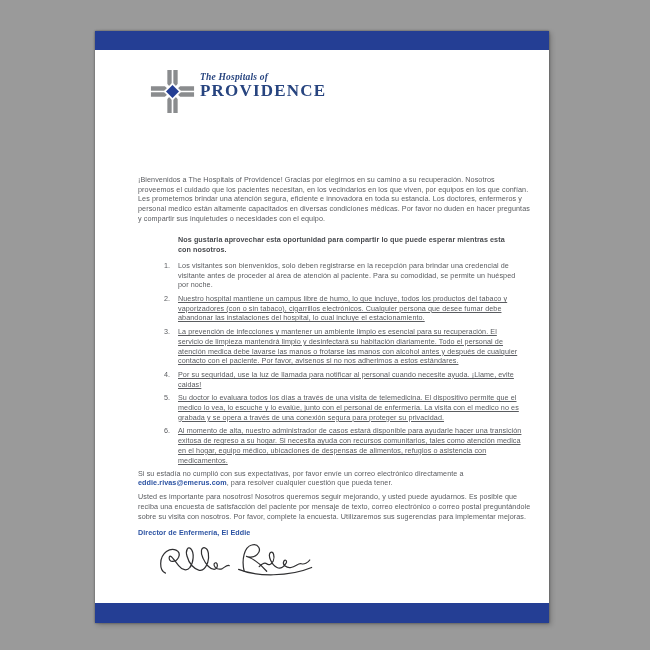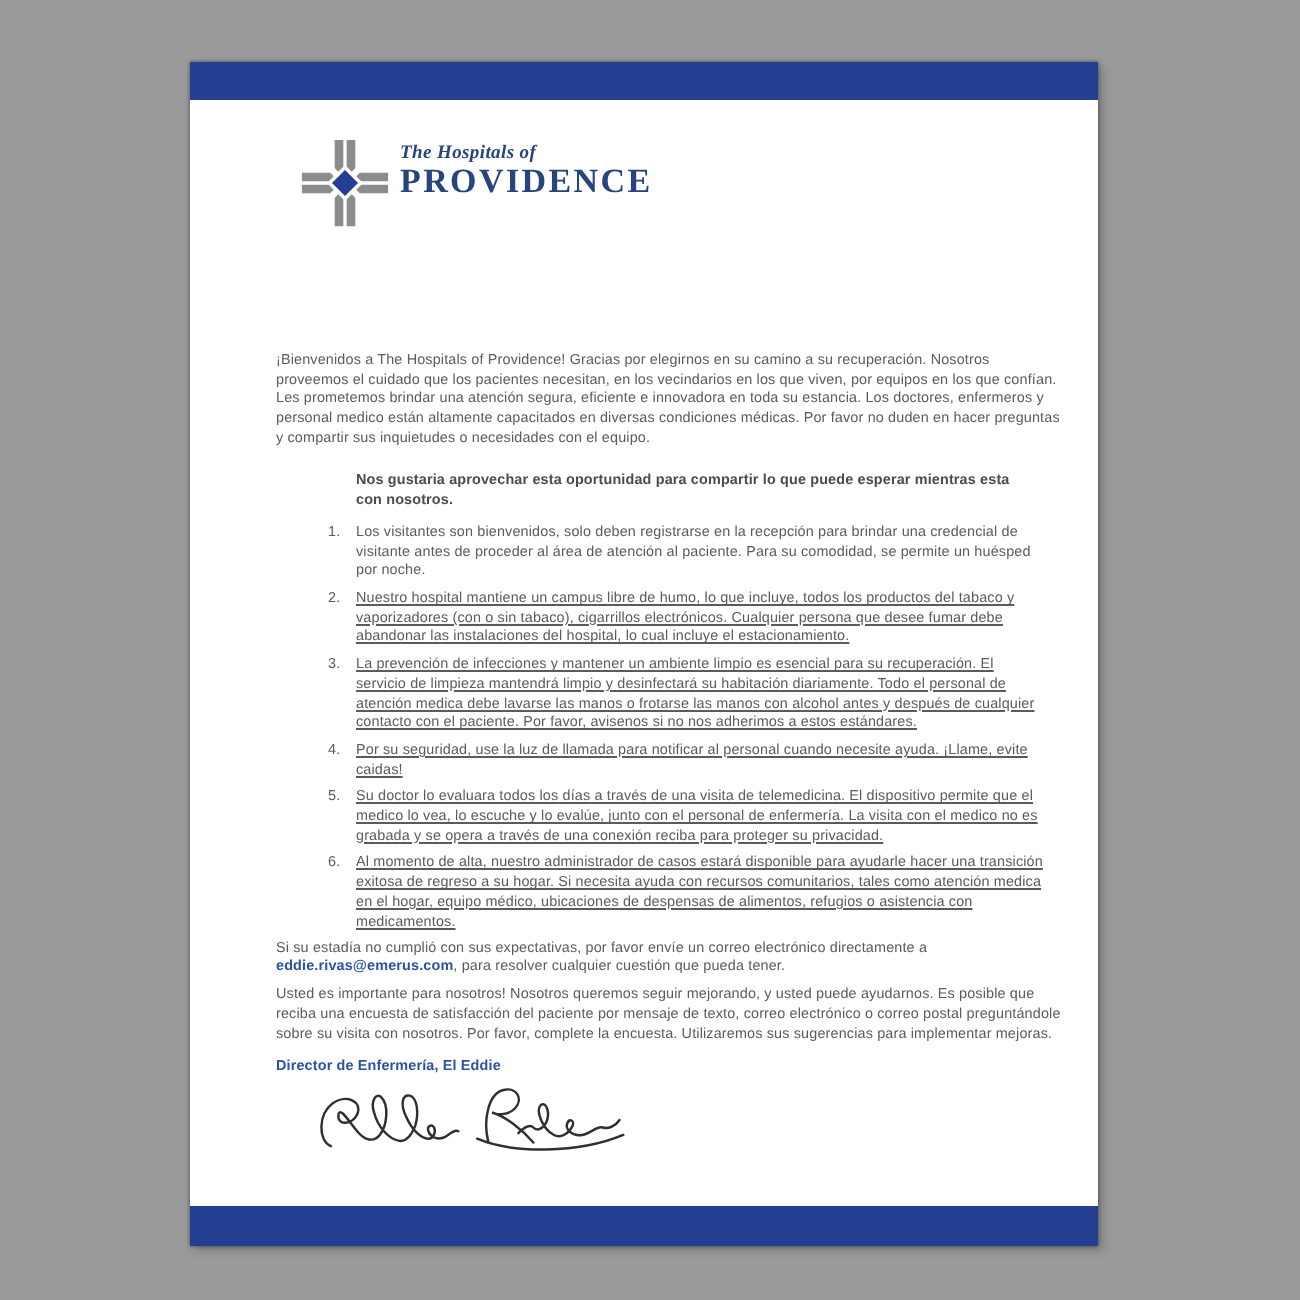--- a/index.html
+++ b/index.html
@@ -89,21 +89,21 @@
 
     <p class="para">¡Bienvenidos a The Hospitals of Providence! Gracias por elegirnos en su camino a su recuperación. Nosotros proveemos el cuidado que los pacientes necesitan, en los vecindarios en los que viven, por equipos en los que confían. Les prometemos brindar una atención segura, eficiente e innovadora en toda su estancia. Los doctores, enfermeros y personal medico están altamente capacitados en diversas condiciones médicas. Por favor no duden en hacer preguntas y compartir sus inquietudes o necesidades con el equipo.</p>
 
     <p class="para emphasis">Nos gustaria aprovechar esta oportunidad para compartir lo que puede esperar mientras esta con nosotros.</p>
 
     <ol class="welcome-list">
       <li>Los visitantes son bienvenidos, solo deben registrarse en la recepción para brindar una credencial de visitante antes de proceder al área de atención al paciente. Para su comodidad, se permite un huésped por noche.</li>
       <li>Nuestro hospital mantiene un campus libre de humo, lo que incluye, todos los productos del tabaco y vaporizadores (con o sin tabaco), cigarrillos electrónicos. Cualquier persona que desee fumar debe abandonar las instalaciones del hospital, lo cual incluye el estacionamiento.</li>
       <li>La prevención de infecciones y mantener un ambiente limpio es esencial para su recuperación. El servicio de limpieza mantendrá limpio y desinfectará su habitación diariamente. Todo el personal de atención medica debe lavarse las manos o frotarse las manos con alcohol antes y después de cualquier contacto con el paciente. Por favor, avisenos si no nos adherimos a estos estándares.</li>
       <li>Por su seguridad, use la luz de llamada para notificar al personal cuando necesite ayuda. ¡Llame, evite caidas!</li>
-      <li>Su doctor lo evaluara todos los días a través de una visita de telemedicina. El dispositivo permite que el medico lo vea, lo escuche y lo evalúe, junto con el personal de enfermería. La visita con el medico no es grabada y se opera a través de una conexión reciba para proteger su privacidad.</li>
+      <li>Su doctor lo evaluara todos los días a través de una visita de telemedicina. El dispositivo permite que el medico lo vea, lo escuche y lo evalúe, junto con el personal de enfermería. La visita con el medico no es grabada y se opera a través de una conexión segura para proteger su privacidad.</li>
       <li>Al momento de alta, nuestro administrador de casos estará disponible para ayudarle hacer una transición exitosa de regreso a su hogar. Si necesita ayuda con recursos comunitarios, tales como atención medica en el hogar, equipo médico, ubicaciones de despensas de alimentos, refugios o asistencia con medicamentos.</li>
     </ol>
 
     <p class="para closing-2"><span>Si su estadía no cumplió con sus expectativas, por favor envíe un correo electrónico directamente a </span><span class="email">eddie.rivas@emerus.com</span><span>, para resolver cualquier cuestión que pueda tener.</span></p>
 
     <p class="para closing-1">Usted es importante para nosotros! Nosotros queremos seguir mejorando, y usted puede ayudarnos. Es posible que reciba una encuesta de satisfacción del paciente por mensaje de texto, correo electrónico o correo postal preguntándole sobre su visita con nosotros. Por favor, complete la encuesta. Utilizaremos sus sugerencias para implementar mejoras.</p>
 
     <div class="sig-block">
       <div class="sig-title">Director de Enfermería, El Eddie</div>
     </div>

